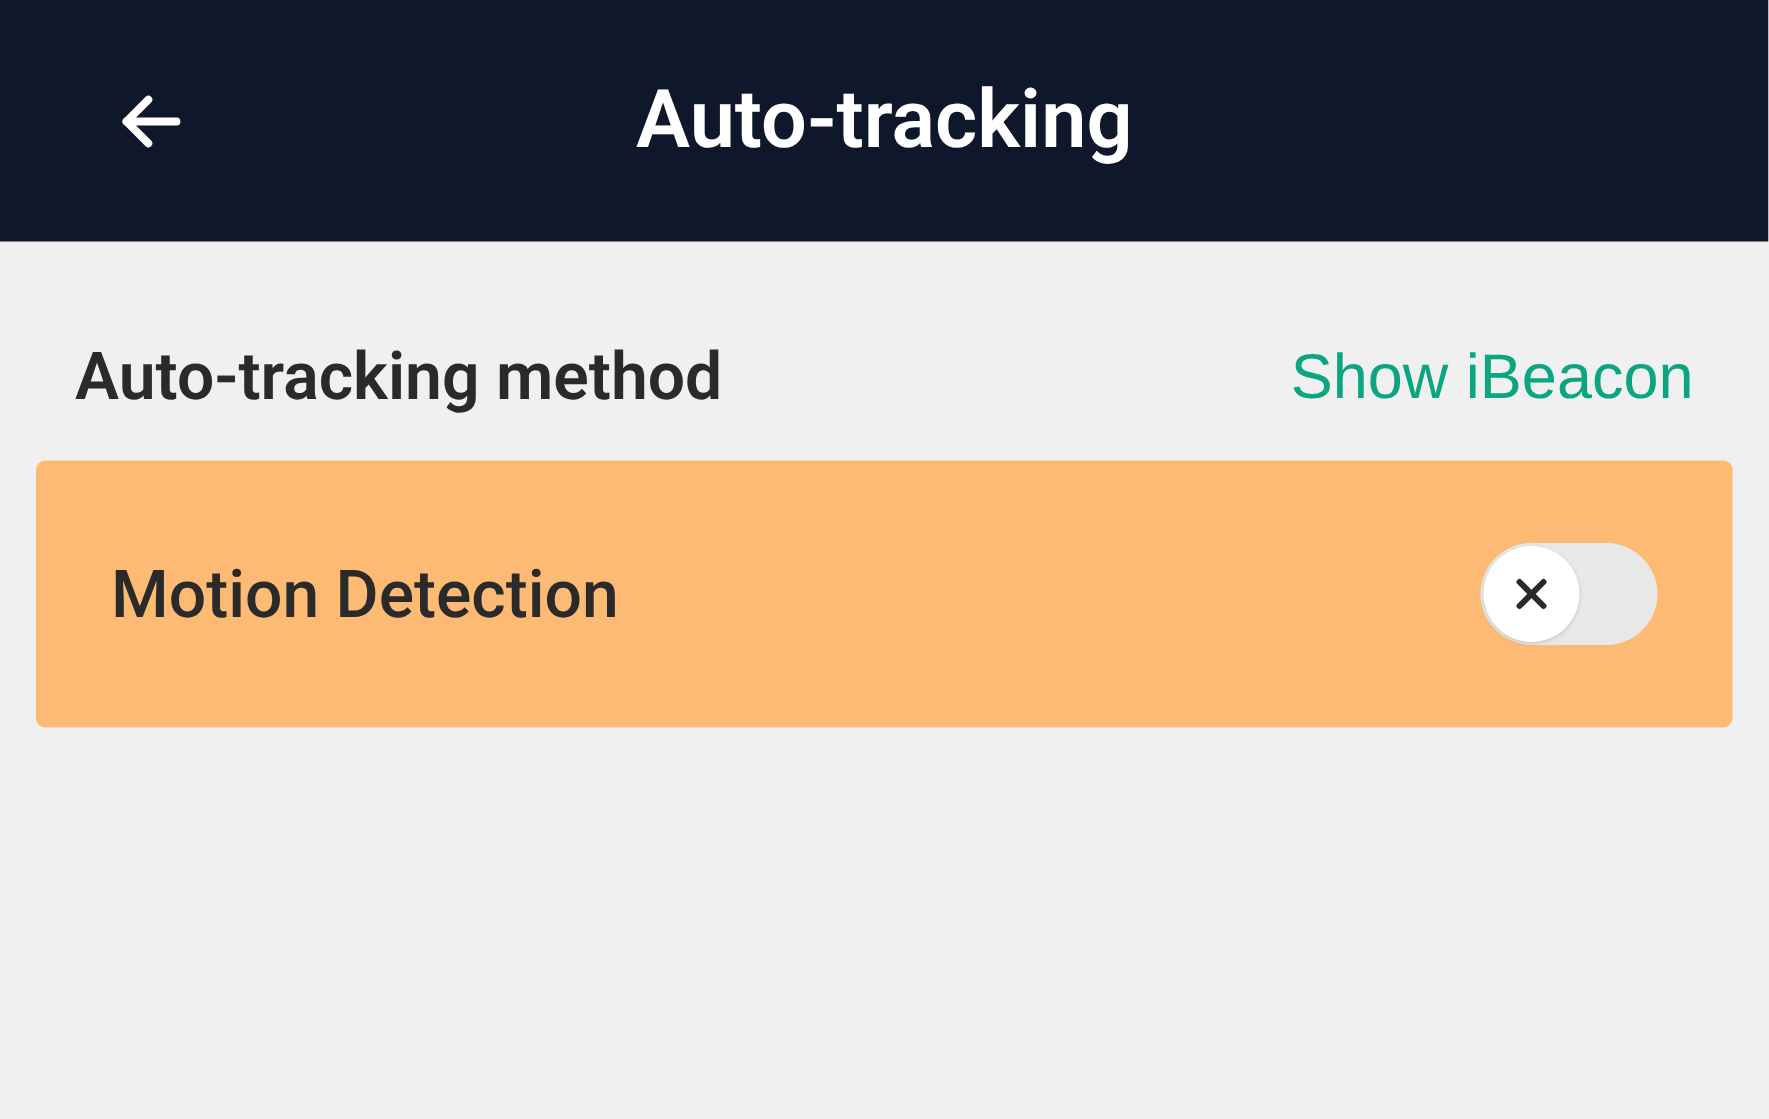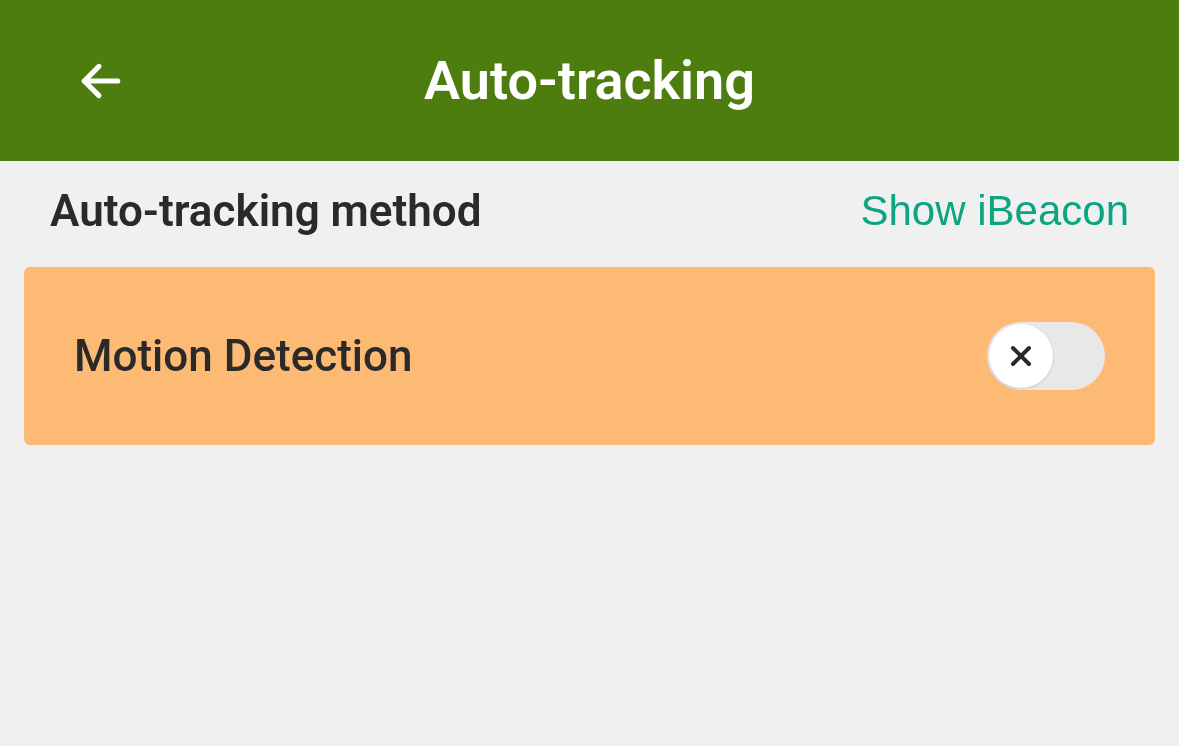--- a/index.html
+++ b/index.html
@@ -8,21 +8,21 @@
       box-sizing: border-box;
     }
     body {
       font-family: -apple-system, BlinkMacSystemFont, 'Segoe UI', Roboto, 'Helvetica Neue', Arial, sans-serif;
       background-color: #f0f0f0;
       width: 1179px;
       height: 746px;
       overflow: hidden;
     }
     .header {
-      background-color: #4d7c0f;
+      background-color: #0f172a;
       height: 161px;
       display: flex;
       align-items: center;
       padding: 0 76px;
       position: relative;
     }
     .back-button {
       display: flex;
       align-items: center;
       justify-content: center;
@@ -39,21 +39,21 @@
       font-size: 54px;
       font-weight: 600;
       position: absolute;
       left: 50%;
       transform: translateX(-50%);
     }
     .section-header {
       display: flex;
       justify-content: space-between;
       align-items: center;
-      padding: 24px 50px 30px 50px;
+      padding: 64px 50px 30px 50px;
     }
     .section-title {
       color: #2a2a2a;
       font-size: 44px;
       font-weight: 600;
     }
     .show-details {
       color: #0ba582;
       font-size: 42px;
       font-weight: 500;

